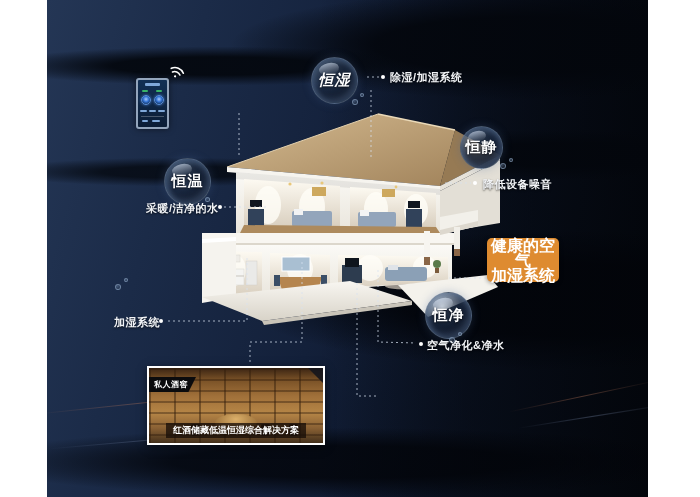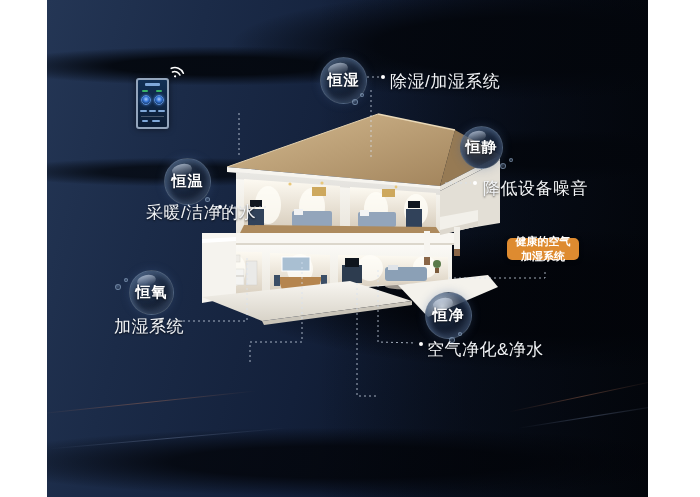--- a/index.html
+++ b/index.html
@@ -27,28 +27,28 @@
     box-shadow: inset -3px -4px 7px rgba(120,155,205,.35), inset 3px 4px 6px rgba(150,185,230,.28), 0 0 10px rgba(70,100,150,.3);
     display:flex; align-items:center; justify-content:center; }
   .bubble .shine { position:absolute; left:16%; top:10%; width:45%; height:26%;
     border-radius:50%; background:linear-gradient(180deg, rgba(230,240,255,.55), rgba(230,240,255,0)); transform:rotate(-12deg); }
   .bubble .txt { position:relative; color:#ffffff; font-weight:bold; font-size:15px; letter-spacing:1px;
     text-shadow:0 1px 2px rgba(0,0,0,.6); }
   .minibubble { position:absolute; border-radius:50%; border:1px solid rgba(160,185,215,.55);
     background:radial-gradient(circle at 35% 30%, rgba(140,170,210,.35), rgba(10,16,28,.2)); }
 
   
-  .lbl { position:absolute; color:#f2f4f7; font-size:17px; font-weight:normal; letter-spacing:.5px;
+  .lbl { position:absolute; color:#f2f4f7; font-size:11px; font-weight:bold; letter-spacing:.5px;
     text-shadow:0 1px 2px rgba(0,0,0,.7); white-space:nowrap; }
 
   .tag-orange { position:absolute; background:#de8b30; color:#ffffff; font-weight:bold;
     display:flex; align-items:center; justify-content:center; text-align:center;
     box-shadow:0 1px 4px rgba(0,0,0,.4); }
   .tag-control { left:174px; top:91px; width:96px; height:21px; border-radius:3px; font-size:11.5px; letter-spacing:.5px; }
-  .tag-health { left:507px; top:238px; width:72px; height:22px; border-radius:5px; font-size:11px; line-height:15px; }
+  .tag-health { left:487px; top:238px; width:72px; height:44px; border-radius:5px; font-size:16px; line-height:15px; }
 
   
   .phone { position:absolute; left:136px; top:78px; width:33px; height:51px;
     border:2px solid #93a5bc; border-radius:3px;
     background:linear-gradient(180deg,#13superb 0%, #0b1d36 100%);
     background:linear-gradient(180deg,#123055 0%, #0b1d36 100%); box-shadow:0 0 6px rgba(0,0,0,.5); }
   .ph-bar { position:absolute; background:#7fa8d9; border-radius:1px; }
   .ph-green { position:absolute; background:#39b36a; border-radius:1px; }
   .ph-knob { position:absolute; width:10px; height:10px; border-radius:50%;
     background:radial-gradient(circle at 50% 40%, #a9ccff 0%, #2f6fd0 45%, #16355e 80%);
@@ -243,35 +243,31 @@
     </g>
   </svg>
 
   <div class="tag-orange tag-health">
     <span>
       <span>健康的空气</span><br>
       <span>加湿系统</span>
     </span>
   </div>
 
-  <div class="bubble" style="left:320px; top:57px; width:47px; height:47px;">
+  <div class="bubble" style="left:311px; top:57px; width:47px; height:47px;font-style:italic;">
     <span class="shine"></span>
     <span class="txt">恒湿</span>
   </div>
   <div class="bubble" style="left:164px; top:158px; width:47px; height:47px;">
     <span class="shine"></span>
     <span class="txt">恒温</span>
   </div>
   <div class="bubble" style="left:460px; top:126px; width:43px; height:43px;">
     <span class="shine"></span>
     <span class="txt">恒静</span>
-  </div>
-  <div class="bubble" style="left:129px; top:270px; width:45px; height:45px;">
-    <span class="shine"></span>
-    <span class="txt">恒氧</span>
   </div>
   <div class="bubble" style="left:425px; top:292px; width:47px; height:47px;">
     <span class="shine"></span>
     <span class="txt">恒净</span>
   </div>
   <div class="minibubble" style="left:352px; top:99px; width:6px; height:6px;"></div>
   <div class="minibubble" style="left:360px; top:93px; width:4px; height:4px;"></div>
   <div class="minibubble" style="left:500px; top:163px; width:6px; height:6px;"></div>
   <div class="minibubble" style="left:509px; top:158px; width:4px; height:4px;"></div>
   <div class="minibubble" style="left:205px; top:197px; width:5px; height:5px;"></div>
@@ -279,14 +275,25 @@
   <div class="minibubble" style="left:124px; top:278px; width:4px; height:4px;"></div>
   <div class="minibubble" style="left:449px; top:337px; width:6px; height:6px;"></div>
   <div class="minibubble" style="left:458px; top:332px; width:4px; height:4px;"></div>
 
   <div class="lbl" style="left:390px; top:70px;">除湿/加湿系统</div>
   <div class="lbl" style="left:483px; top:177px;">降低设备噪音</div>
   <div class="lbl" style="left:146px; top:201px;">采暖/洁净的水</div>
   <div class="lbl" style="left:114px; top:315px;">加湿系统</div>
   <div class="lbl" style="left:427px; top:338px;">空气净化&amp;净水</div>
 
+  <div class="card" style="left:147px; top:366px;">
+    <div class="photo wine-bg">
+      <div class="ribbon">私人酒窖</div>
+      <div class="corner-fold"></div>
+      <div class="wine-table"></div>
+      <div class="wine-stool" style="left:42px;"></div>
+      <div class="wine-stool" style="left:112px;"></div>
+      <div class="wine-stool" style="left:140px;"></div>
+      <div class="caption">红酒储藏低温恒湿综合解决方案</div>
+    </div>
+  </div>
 
 </div>
 
 </body></html>

